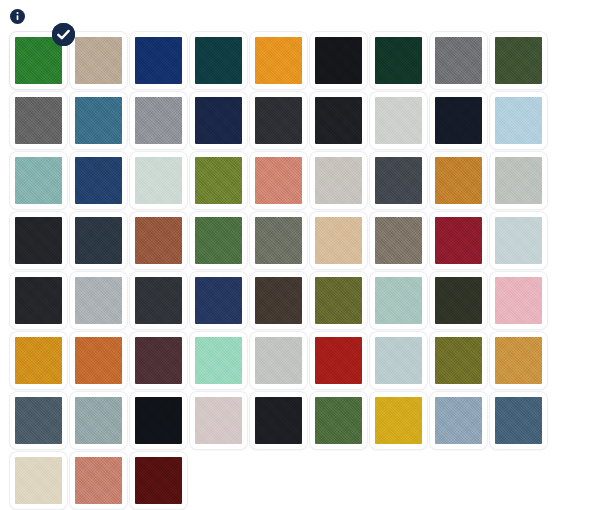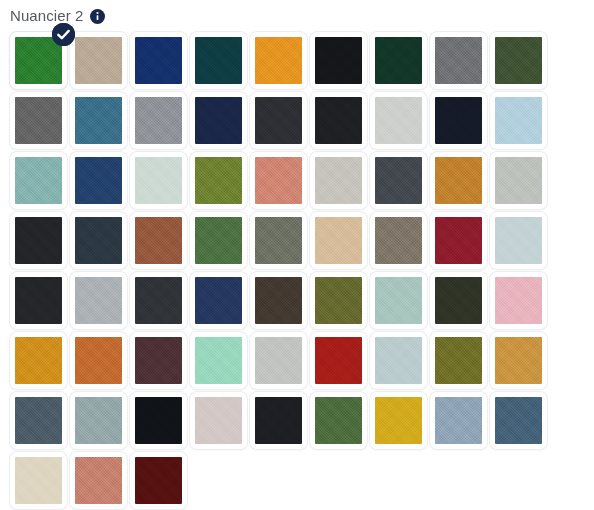--- a/index.html
+++ b/index.html
@@ -122,21 +122,20 @@
     z-index: 5;
   }
   .check-badge svg { display: block; }
 </style>
 </head>
 <body>
 
 <div id="palette-panel">
 
   <div id="palette-header">
-    <span id="palette-title">Nuancier 2</span>
     <span id="info-icon-wrap" title="">
       <svg id="info-icon" viewBox="0 0 16 16" xmlns="http://www.w3.org/2000/svg" aria-hidden="true">
         <circle cx="8" cy="8" r="8" fill="#17294a"></circle>
         <rect x="7.1" y="6.6" width="1.8" height="5.2" rx="0.6" fill="#ffffff"></rect>
         <circle cx="8" cy="4.3" r="1.15" fill="#ffffff"></circle>
       </svg>
     </span>
   </div>
 
   <div id="swatch-grid">

